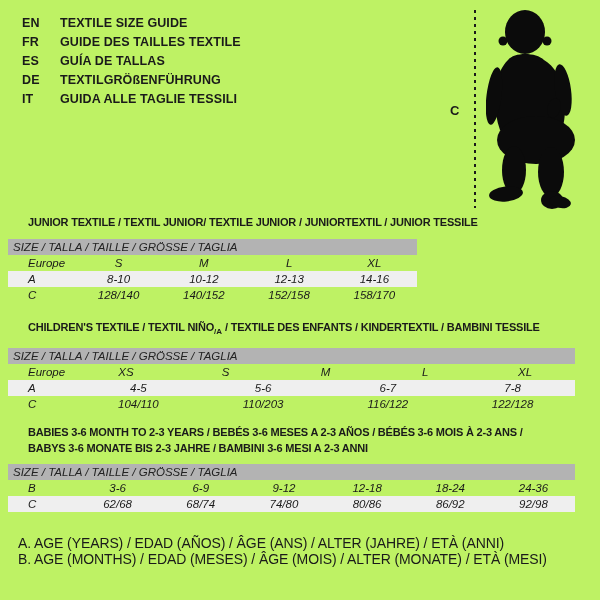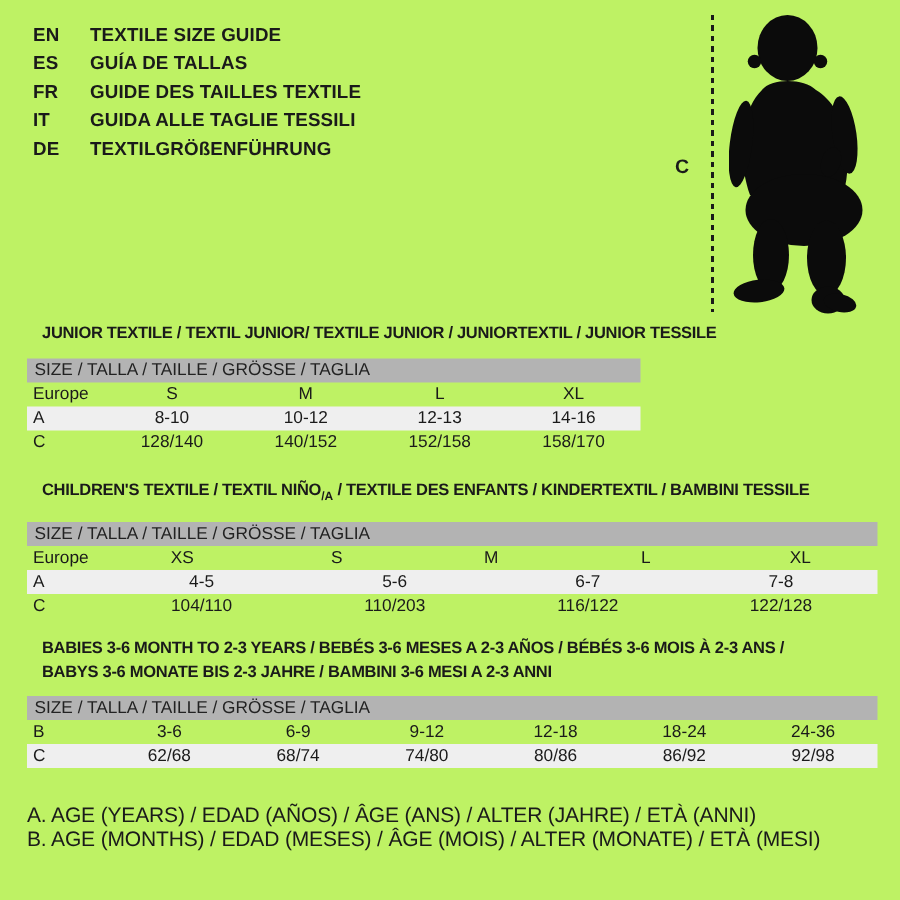--- a/index.html
+++ b/index.html
@@ -17,57 +17,57 @@
     background:repeating-linear-gradient(to bottom,var(--txt,#1a1a1a) 0 3.5px,transparent 3.5px 7px);}
   .measure-label{position:absolute;left:450px;top:103px;font-size:13px;font-weight:700;}
   .baby-svg{position:absolute;left:486px;top:8px;}
 
   
   .tbl-title{position:absolute;left:6px;font-size:11px;font-weight:700;line-height:16px;
              letter-spacing:-.2px;white-space:nowrap;margin-left:22px;}
   .tbl-title .sub{font-size:8px;vertical-align:-3px;letter-spacing:0;}
 
   
-  .size-table{position:absolute;left:18px;}
+  .size-table{position:absolute;left:8px;font-style:italic;}
   .bar{height:16px;background:var(--bar,#b3b3b3);font-size:11.5px;line-height:16px;
        padding-left:5px;color:#222;white-space:nowrap;}
   .trow{display:flex;height:16px;line-height:16.5px;font-size:11.5px;}
   .trow.alt{background:var(--alt,#efefef);}
-  .tlabel{width:52px;padding-left:4px;box-sizing:border-box;}
+  .tlabel{width:52px;padding-left:4px;box-sizing:border-box;margin-left:16px;}
   .tcell{flex:1;text-align:center;}
 
   
   .footnotes{position:absolute;left:18px;top:535px;}
   .footnote{font-size:14px;font-weight:400;line-height:16px;letter-spacing:-.1px;white-space:nowrap;}
 </style>
 </head>
 <body>
 
 <div class="canvas">
 
   <div class="lang-list" id="langList">
       <div class="lang-row">
         <span class="lang-code">EN</span>
         <span class="lang-label">TEXTILE SIZE GUIDE</span>
       </div>
       <div class="lang-row">
+        <span class="lang-code">FR</span>
+        <span class="lang-label">GUIDE DES TAILLES TEXTILE</span>
+      </div>
+      <div class="lang-row">
         <span class="lang-code">ES</span>
         <span class="lang-label">GUÍA DE TALLAS</span>
       </div>
       <div class="lang-row">
-        <span class="lang-code">FR</span>
-        <span class="lang-label">GUIDE DES TAILLES TEXTILE</span>
+        <span class="lang-code">DE</span>
+        <span class="lang-label">TEXTILGRÖßENFÜHRUNG</span>
       </div>
       <div class="lang-row">
         <span class="lang-code">IT</span>
         <span class="lang-label">GUIDA ALLE TAGLIE TESSILI</span>
-      </div>
-      <div class="lang-row">
-        <span class="lang-code">DE</span>
-        <span class="lang-label">TEXTILGRÖßENFÜHRUNG</span>
       </div>
     </div>
 
   <div class="measure-line"></div>
   <div class="measure-label">C</div>
 
   <svg class="baby-svg" width="94" height="202" viewBox="0 0 94 202" aria-hidden="true">
     <g fill="#0b0b0b">
       <ellipse cx="39" cy="24" rx="20" ry="22"></ellipse>
       <circle cx="17" cy="33" r="4.5"></circle>

